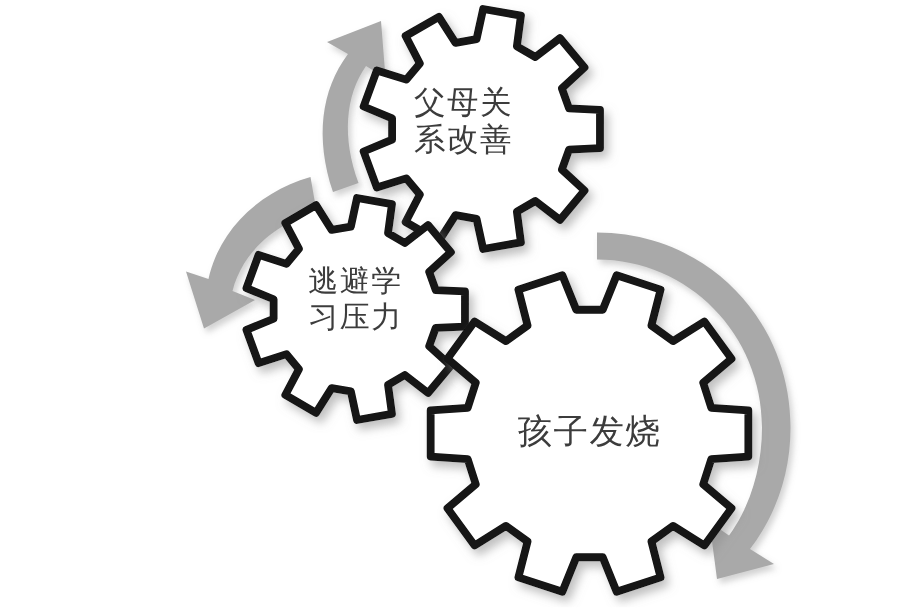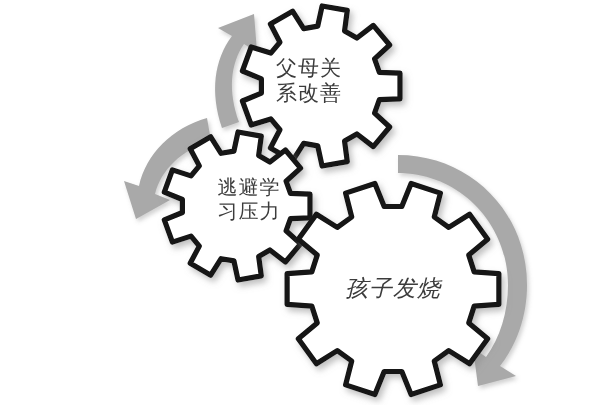--- a/index.html
+++ b/index.html
@@ -49,21 +49,20 @@
     user-select: none;
   }
   #label-top {
     font-size: 21px;
   }
   #label-middle {
     font-size: 20px;
   }
   #label-bottom {
     font-size: 23px;
-    font-style: italic;
   }
 </style>
 </head>
 <body>
 
 <div id="stage">
 
   <svg id="diagram-svg" viewBox="0 0 600 405">
     <defs>
       <filter id="soft-shadow" x="-35%" y="-35%" width="180%" height="180%">
@@ -118,18 +117,18 @@
     </g>
 
     <g filter="url(#soft-shadow)">
       <path class="gear-path" d="M 498.9,273.6 L 498.9,304.4 L 474.2,306.1 L 468.8,322.9L 487.7,338.8 L 469.6,363.7 L 448.7,350.6 L 434.3,361.0L 440.4,384.9 L 411.1,394.5 L 401.8,371.5 L 384.2,371.5L 374.9,394.5 L 345.6,384.9 L 351.7,361.0 L 337.3,350.6L 316.4,363.7 L 298.3,338.8 L 317.2,322.9 L 311.8,306.1L 287.1,304.4 L 287.1,273.6 L 311.8,271.9 L 317.2,255.1L 298.3,239.2 L 316.4,214.3 L 337.3,227.4 L 351.7,217.0L 345.6,193.1 L 374.9,183.5 L 384.2,206.5 L 401.8,206.5L 411.1,183.5 L 440.4,193.1 L 434.3,217.0 L 448.7,227.4L 469.6,214.3 L 487.7,239.2 L 468.8,255.1 L 474.2,271.9 Z"></path>
     </g>
   </svg>
 
   <div class="gear-label" id="label-top" style="left: 239px; top: 56px; width: 140px;">父母关
 系改善</div>
 
-  <div class="gear-label" id="label-middle" style="left: 182px; top: 176px; width: 134px;">逃避学
+  <div class="gear-label" id="label-middle" style="left: 170px; top: 176px; width: 134px;">逃避学
 习压力</div>
 
   <div class="gear-label" id="label-bottom" style="left: 318px; top: 275px; width: 150px;">孩子发烧</div>
 
 </div>
 
 </body></html>

